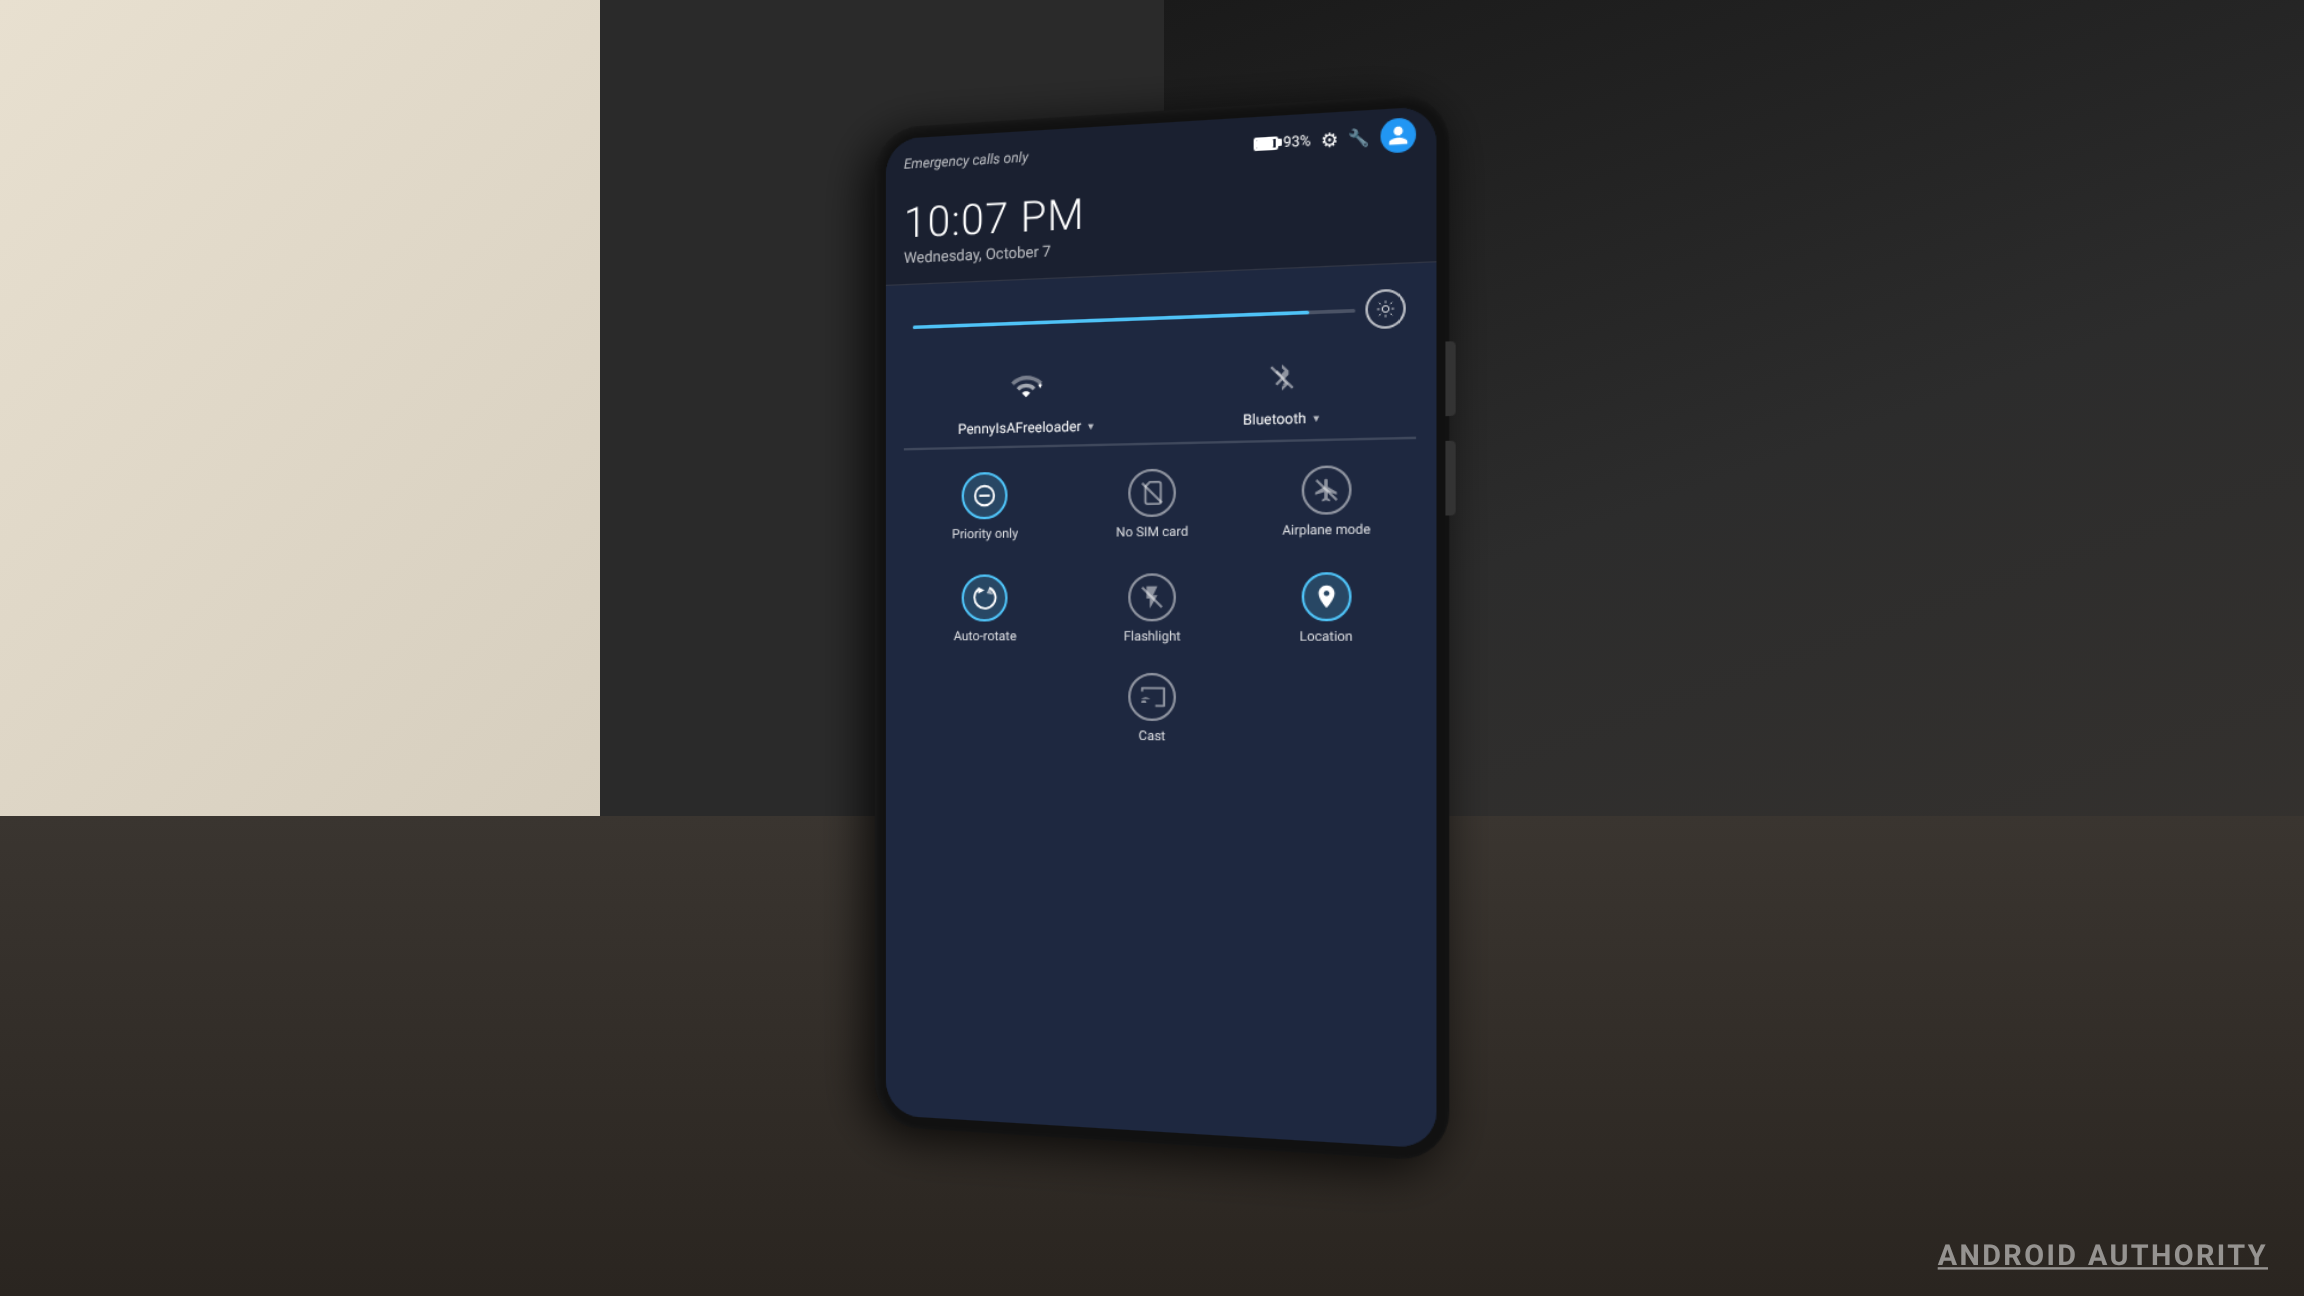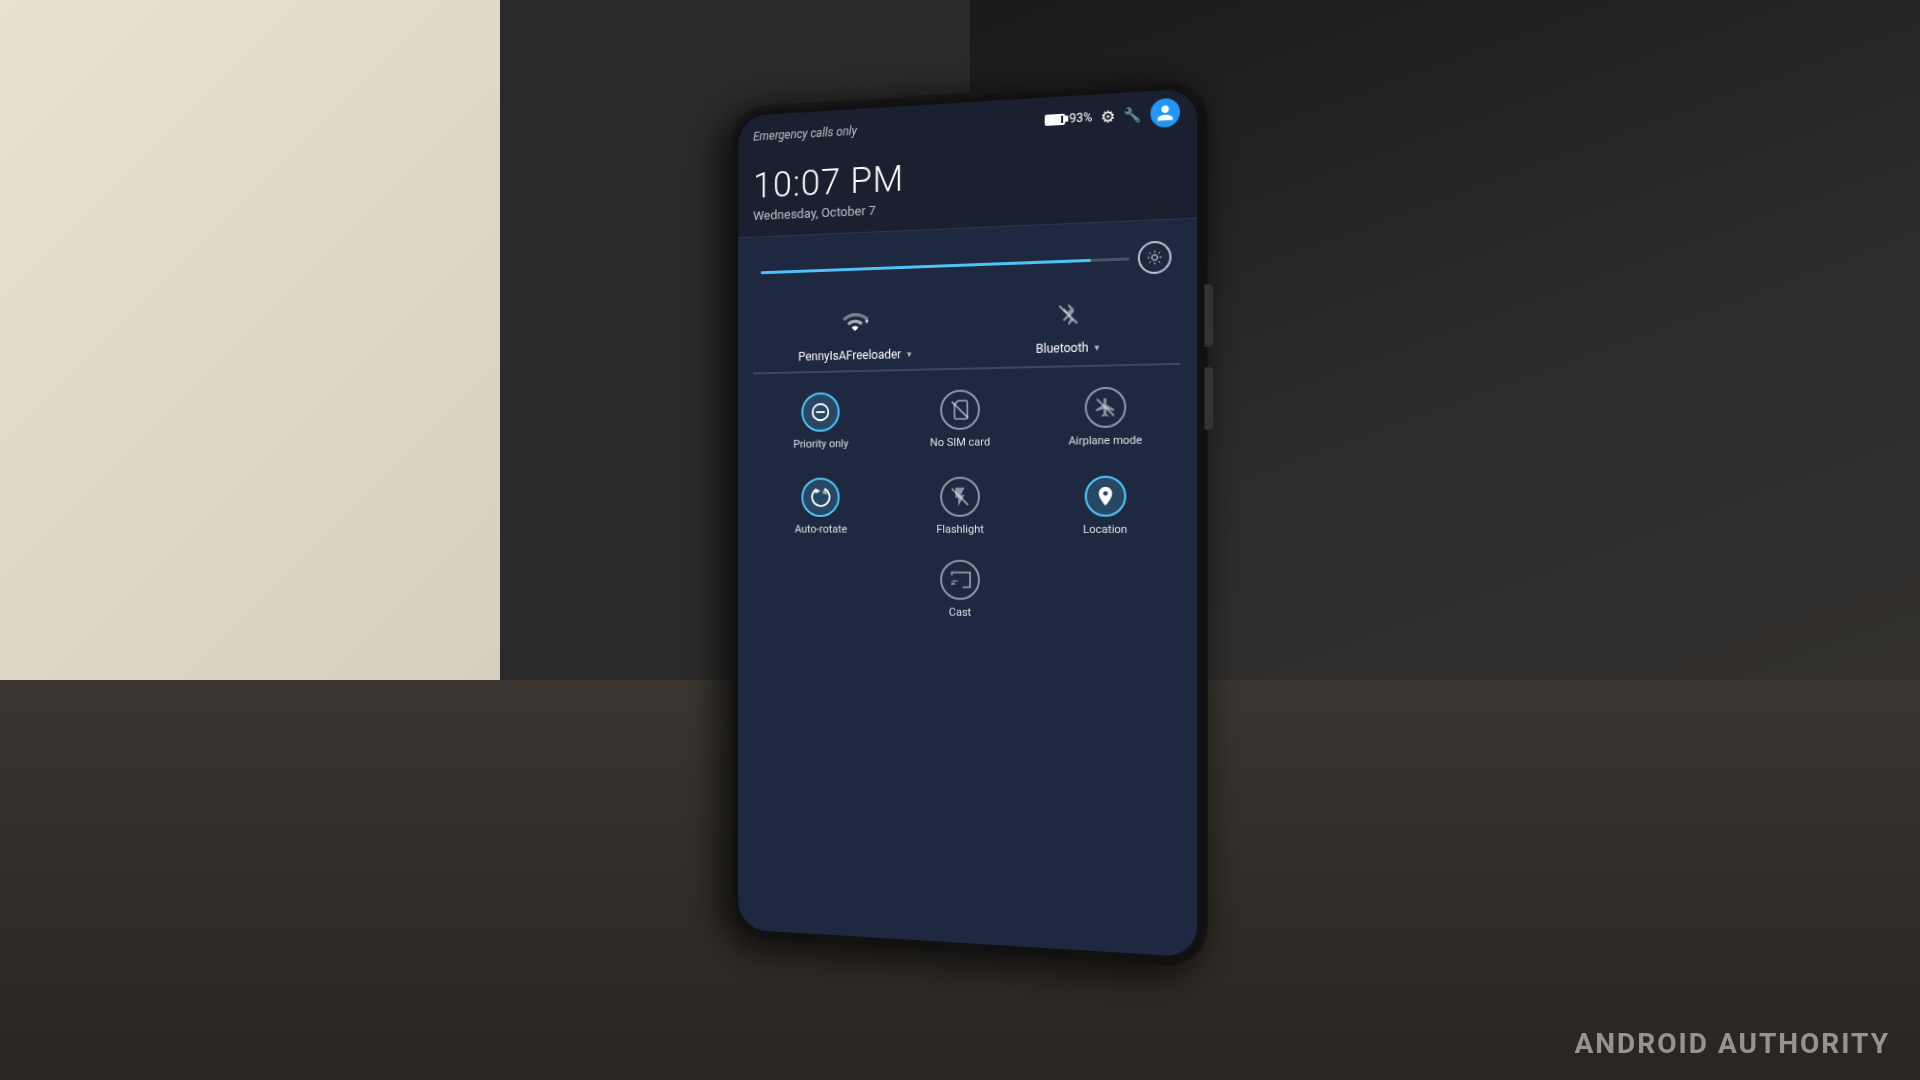--- a/index.html
+++ b/index.html
@@ -31,24 +31,25 @@
       width: 1920px; height: 400px;
       background: linear-gradient(180deg, #3a3530 0%, #2a2520 100%);
     }
 
     
     .watermark {
       position: absolute;
       bottom: 20px;
       right: 30px;
       color: rgba(255,255,255,0.5);
-      font-size: 28px;
+      font-size: 24px;
       font-weight: bold;
       letter-spacing: 2px;
       z-index: 10;
+      text-decoration: underline;
     }
 
     
     .phone-device {
       position: absolute;
       left: 50%;
       top: 50%;
       transform: translate(-50%, -52%) perspective(600px) rotateY(-5deg);
       width: 480px;
       height: 860px;

